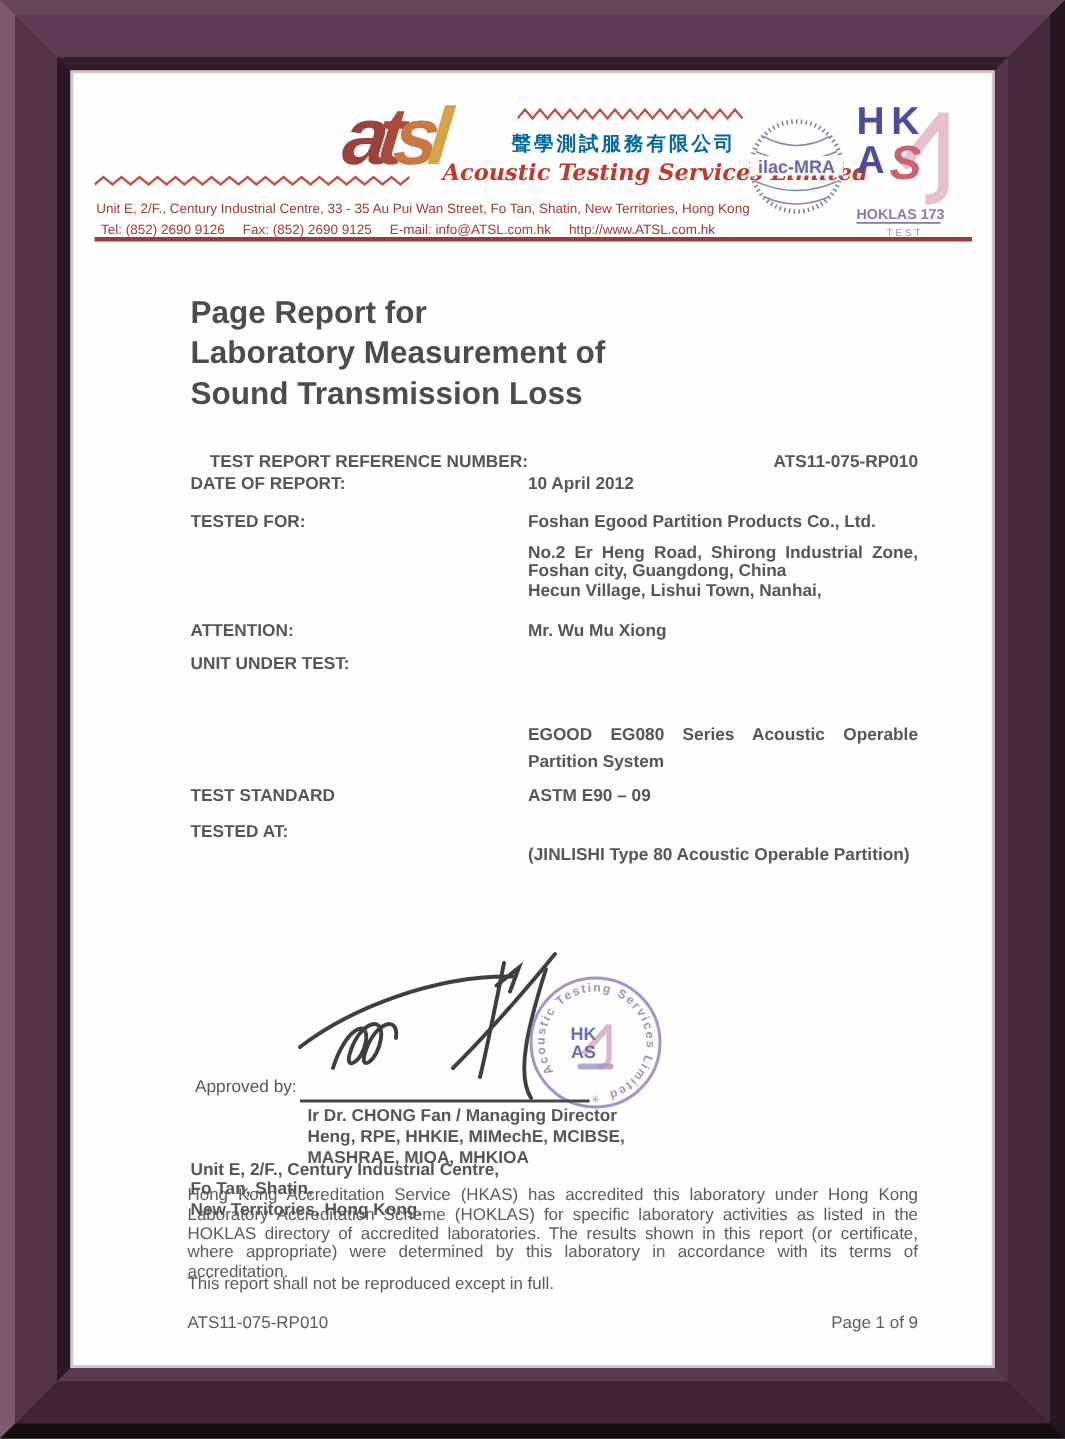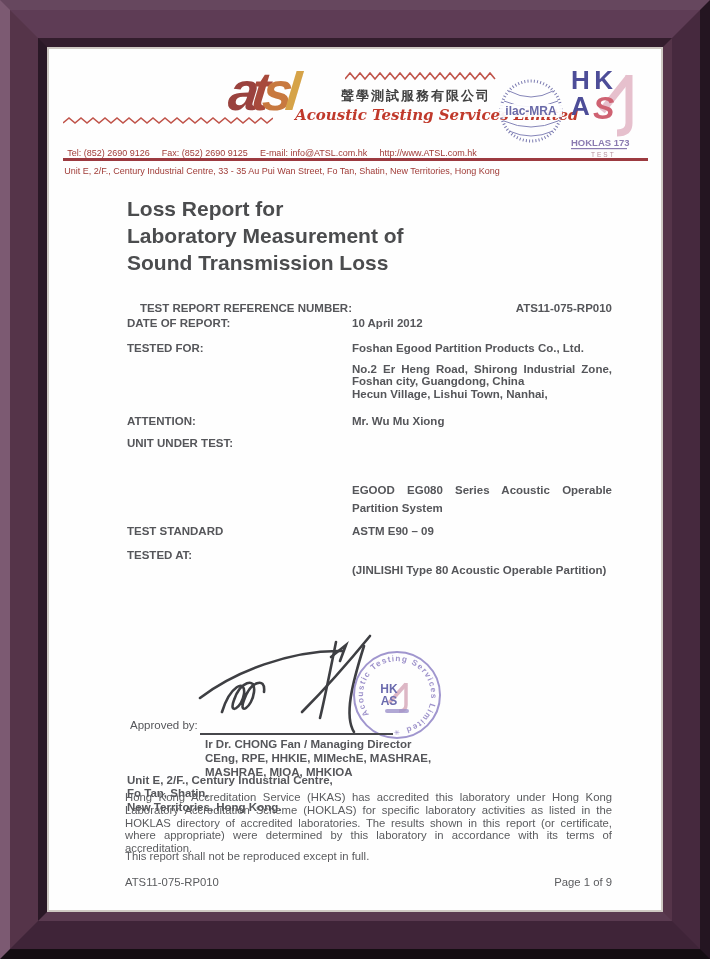--- a/index.html
+++ b/index.html
@@ -19,27 +19,27 @@
   .zig { position:absolute; }
   .zig-left { left:14px; top:64px; }
   .zig-top  { left:296px; top:20px; }
   .atsl-letters { position:absolute; left:180px; top:12px;
     font-style:italic; font-weight:bold; font-size:54px; line-height:60px;
     letter-spacing:-7px; transform:skewX(-6deg); }
   .atsl-letters span { display:inline-block; }
   .l-a { color:#9a423e; } .l-t { color:#a84a3c; }
   .l-s { color:#c8793f; } .l-l { color:#d6a348; }
   .cn { position:absolute; left:292px; top:38px; width:165px;
-    font-size:13px; font-weight:bold; letter-spacing:2px; color:#404040;
+    font-size:13px; font-weight:bold; letter-spacing:2px; color:#0369a1;
     white-space:nowrap; }
   .script { position:absolute; left:246px; top:57px; width:215px;
     font-family:"DejaVu Serif", serif; font-style:italic; font-weight:bold;
     font-size:15px; color:#c0392b; white-space:nowrap; }
   .addr1 { position:absolute; left:8px; top:85px; width:450px;
-    font-size:9px; color:#a03c38; text-align:center; white-space:nowrap;margin-top:32px; }
+    font-size:9px; color:#a03c38; text-align:center; white-space:nowrap; }
   .addr2 { position:absolute; left:8px; top:99px; width:430px;
     font-size:9px; color:#a03c38; text-align:center; }
   .addr2 span { margin:0 6px; }
   .ilac { position:absolute; left:448px; top:28px; }
   .hkas { position:absolute; left:520px; top:16px; }
   .red-rule { position:absolute; left:14px; top:109px; width:585px; height:3px;
     background:#9c3a40; }
 
   
   .title { position:absolute; left:78px; top:146px;
@@ -118,21 +118,21 @@
         <text x="2" y="50" font-size="26" font-weight="bold" fill="#4d4d98">A</text>
         <text x="24" y="54" font-size="32" font-weight="bold" font-style="italic" fill="#cf6272">S</text>
         <text x="2" y="81" font-size="9.5" font-weight="bold" fill="#8a7ab0">HOKLAS 173</text>
         <rect x="2" y="83" width="56" height="1.2" fill="#8a7ab0"></rect>
         <text x="22" y="92" font-size="6.5" letter-spacing="2" fill="#b58f9a">TEST</text>
       </svg>
 
       <div class="red-rule"></div>
 
       <div class="title">
-        <div>Loss Report for</div>
+        <div>Page Report for</div>
         <div>Laboratory Measurement of</div>
         <div>Sound Transmission Loss</div>
       </div>
 
       <div class="row r-ref">
         <div class="lbl">TEST REPORT REFERENCE NUMBER:</div>
         <div class="val">ATS11-075-RP010</div>
       </div>
       <div class="row r-date">
         <div class="lbl">DATE OF REPORT:</div>
@@ -194,21 +194,21 @@
         </g>
         <text x="48" y="88" text-anchor="middle" font-size="7" fill="#9184c4">✳</text>
         <path d="M40,56 L57,37" stroke="#d9aebe" stroke-width="4" fill="none"></path>
         <path d="M57,36 L57,58 Q57,64 50,64" stroke="#d9aebe" stroke-width="3.5" fill="none"></path>
         <text x="40" y="46" text-anchor="middle" font-size="12" font-weight="bold" fill="#5858a4">HK</text>
         <text x="40" y="58" text-anchor="middle" font-size="12" font-weight="bold" fill="#5858a4">AS</text>
         <rect x="36" y="62" width="24" height="4" rx="2" fill="#9184c4" opacity="0.8"></rect>
       </svg>
       <div class="sig-line"></div>
       <div class="name1">Ir Dr. CHONG Fan / Managing Director</div>
-      <div class="name2">CEng, RPE, HHKIE, MIMechE, MASHRAE,</div>
+      <div class="name2">Heng, RPE, HHKIE, MIMechE, MCIBSE,</div>
       <div class="name3">MASHRAE, MIOA, MHKIOA</div>
 
       <p class="accred">Hong Kong Accreditation Service (HKAS) has accredited this laboratory under Hong Kong Laboratory Accreditation Scheme (HOKLAS) for specific laboratory activities as listed in the HOKLAS directory of accredited laboratories. The results shown in this report (or certificate, where appropriate) were determined by this laboratory in accordance with its terms of accreditation.</p>
       <p class="repro">This report shall not be reproduced except in full.</p>
       <div class="foot">
         <span>ATS11-075-RP010</span>
         <span>Page 1 of 9</span>
       </div>
 
     </div>

